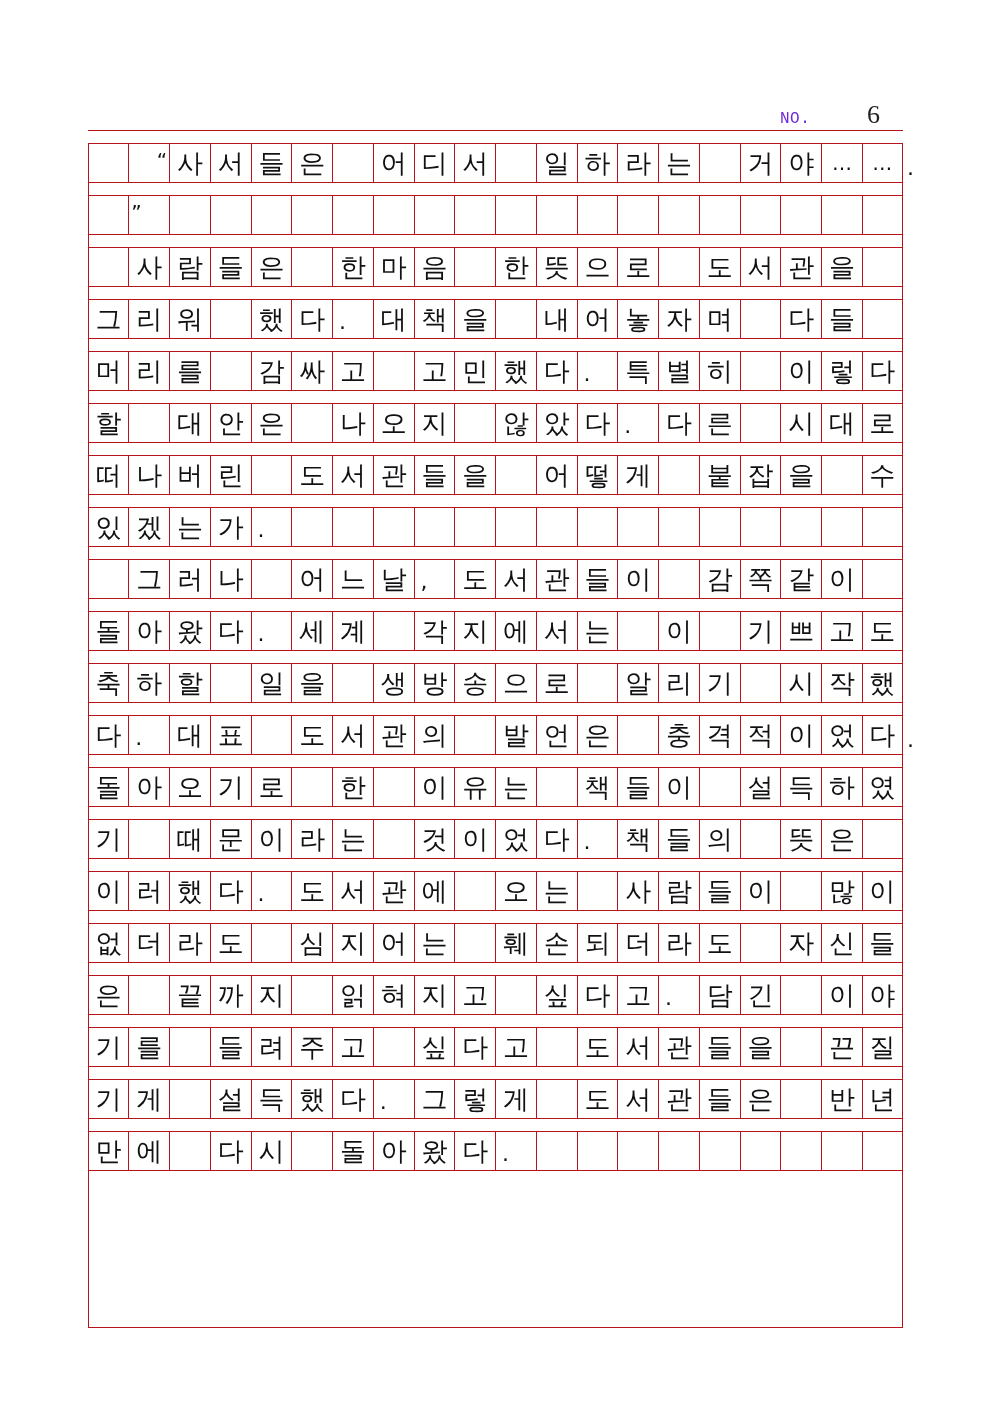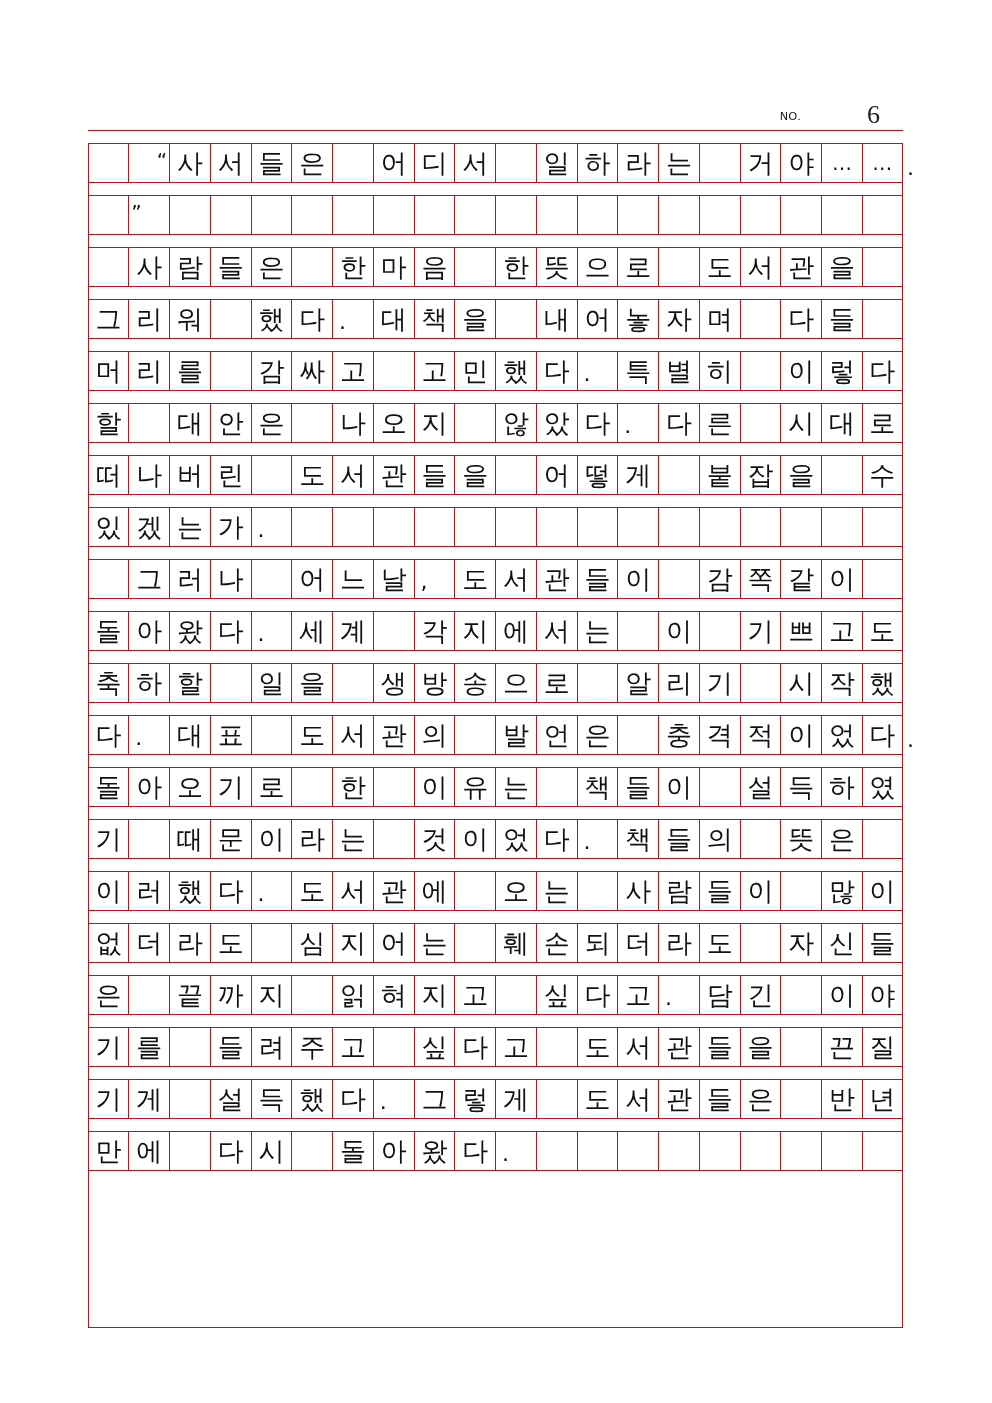--- a/index.html
+++ b/index.html
@@ -1,18 +1,18 @@
 <!DOCTYPE html>
 <html><head>
 <meta charset="utf-8">
 <style>
   html, body { margin: 0; padding: 0; background: #ffffff; }
   body { width: 992px; height: 1403px; position: relative; overflow: hidden; font-family: "DejaVu Serif", "Liberation Serif", serif; }
   .page-no { position: absolute; top: 100px; left: 780px; width: 120px; height: 30px; }
-  .no-label { position: absolute; left: 0; top: 10px; font-family: Liberation Sans, sans-serif; font-size: 11px; color: #000000; letter-spacing: 0.5px; }
+  .no-label { position: absolute; left: 0; top: 10px; font-family: Liberation Mono, monospace; font-size: 16px; color: #6d28d9; letter-spacing: 0.5px; }
   .no-value { position: absolute; left: 87px; top: 0px; font-family: "Liberation Serif", serif; font-size: 26px; color: #222; }
   .header-rule { position: absolute; left: 88px; top: 130px; width: 815px; height: 0; border-top: 1.5px solid #b8121b; }
   .sheet { position: absolute; left: 88px; top: 143px; width: 815px; height: 1185px; border-left: 1.5px solid #b8121b; border-right: 1.5px solid #b8121b; border-bottom: 1.5px solid #b8121b; box-sizing: border-box; }
   .grid-row { position: absolute; left: -1.5px; width: 815px; height: 40px; display: flex; }
   .cell { width: 40.75px; height: 40px; box-sizing: border-box; border-top: 1.5px solid #b8121b; border-bottom: 1.5px solid #b8121b; border-left: 1.5px solid #b8121b; display: flex; align-items: center; justify-content: center; font-size: 26px; color: #111; font-family: "DejaVu Sans", sans-serif; position: relative; }
   .cell:last-child { border-right: 1.5px solid #b8121b; }
   .cell.punct { justify-content: flex-start; padding-left: 6px; align-items: flex-end; padding-bottom: 4px; font-size: 22px; }
   .cell.quote { font-size: 20px; align-items: flex-start; justify-content: flex-end; padding-top: 4px; padding-right: 2px; }
   .cell.quote-close { font-size: 20px; align-items: flex-start; justify-content: flex-start; padding-top: 4px; padding-left: 2px; }
   .cell.ellipsis { font-size: 20px; }

